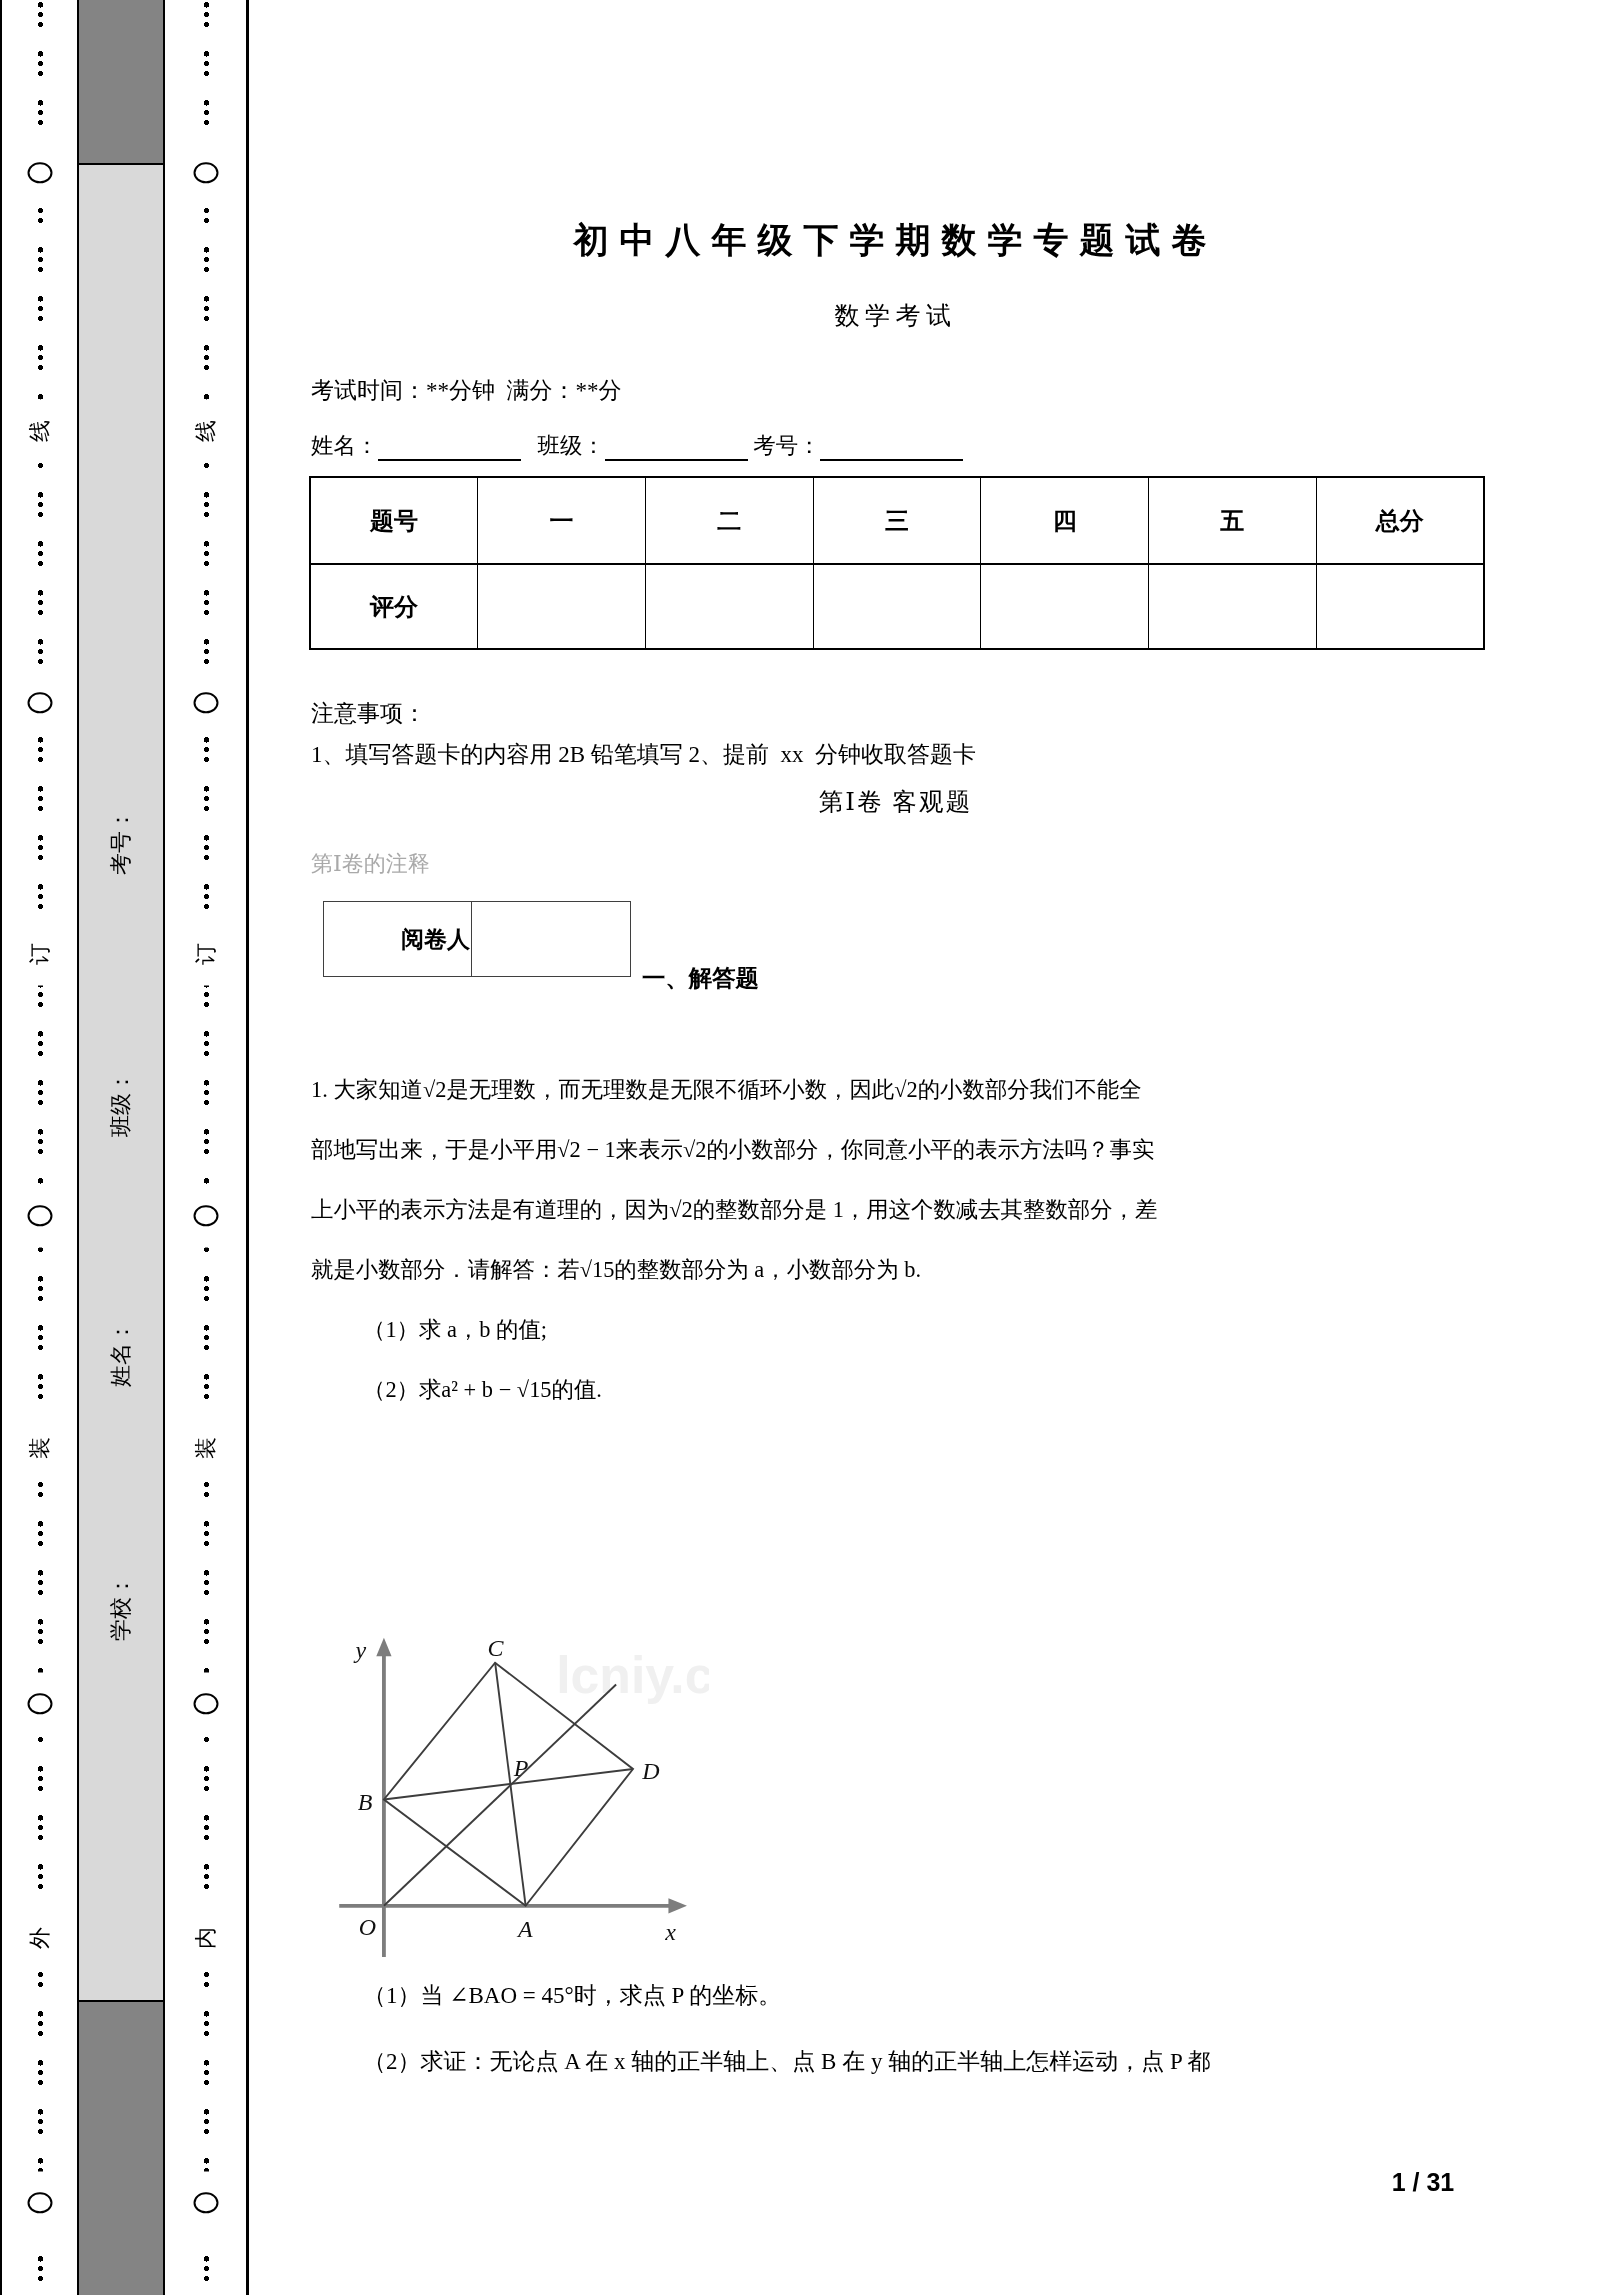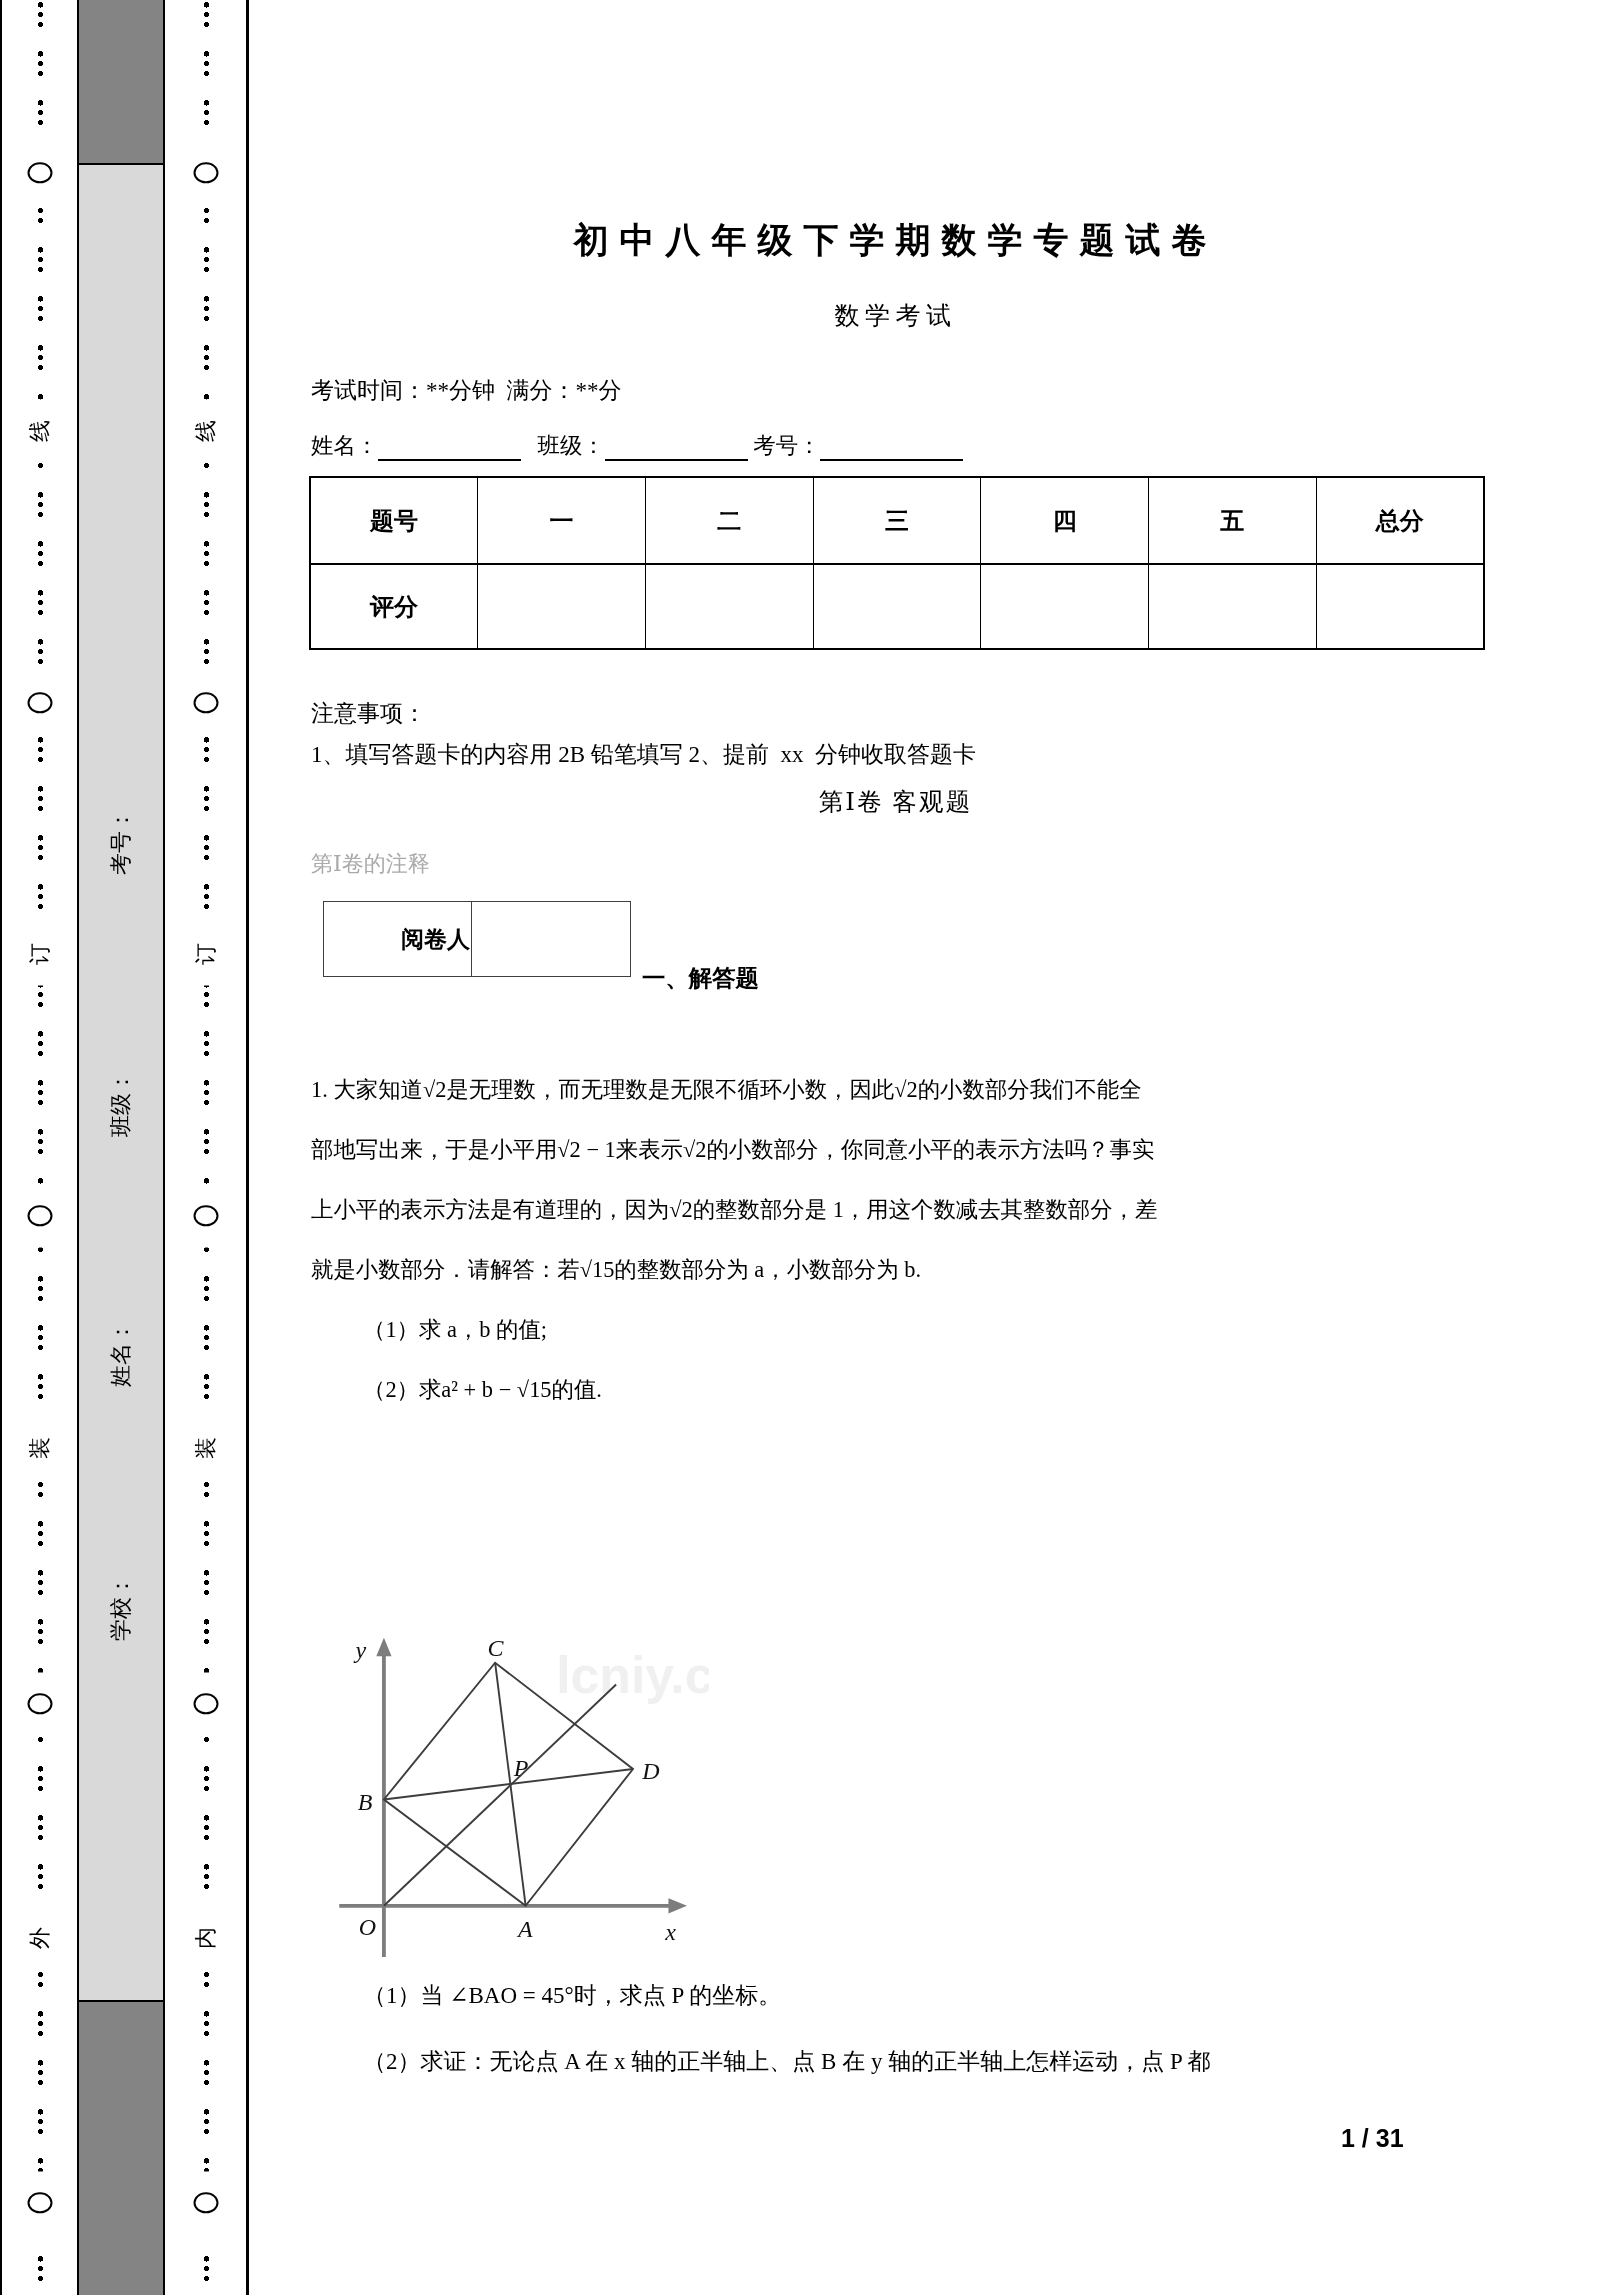--- a/index.html
+++ b/index.html
@@ -48,21 +48,21 @@
   .grader-table td{border:1.4px solid #3f3f3f;text-align:right;vertical-align:middle;
                    font:bold 23px "Liberation Sans","DejaVu Sans",sans-serif;height:72px;}
   .gt-label{width:145px;}
   .gt-value{width:156px;}
   
   .vol-title{font-size:24.5px;letter-spacing:2.2px;}
   .vol-note{font-size:22px;color:#a9a9a9;}
   .sec-head{font:bold 23.4px "Liberation Sans","DejaVu Sans",sans-serif;}
   .para{font-size:22.4px;line-height:60px;}
   .para .indent{padding-left:52px;}
-  .footer-page{font:bold 25px "Liberation Sans","DejaVu Sans",sans-serif;text-align:left;}
+  .footer-page{font:bold 25px "Liberation Sans","DejaVu Sans",sans-serif;text-align:center;margin-top:44px;}
 </style>
 </head>
 <body>
 
 <div class="page">
 
   <div class="edge-line" style="left:0;"></div>
 
   <div class="strip" style="left:2.2px;width:75px;">
     <div class="dotline" style="left:35px;"></div>

